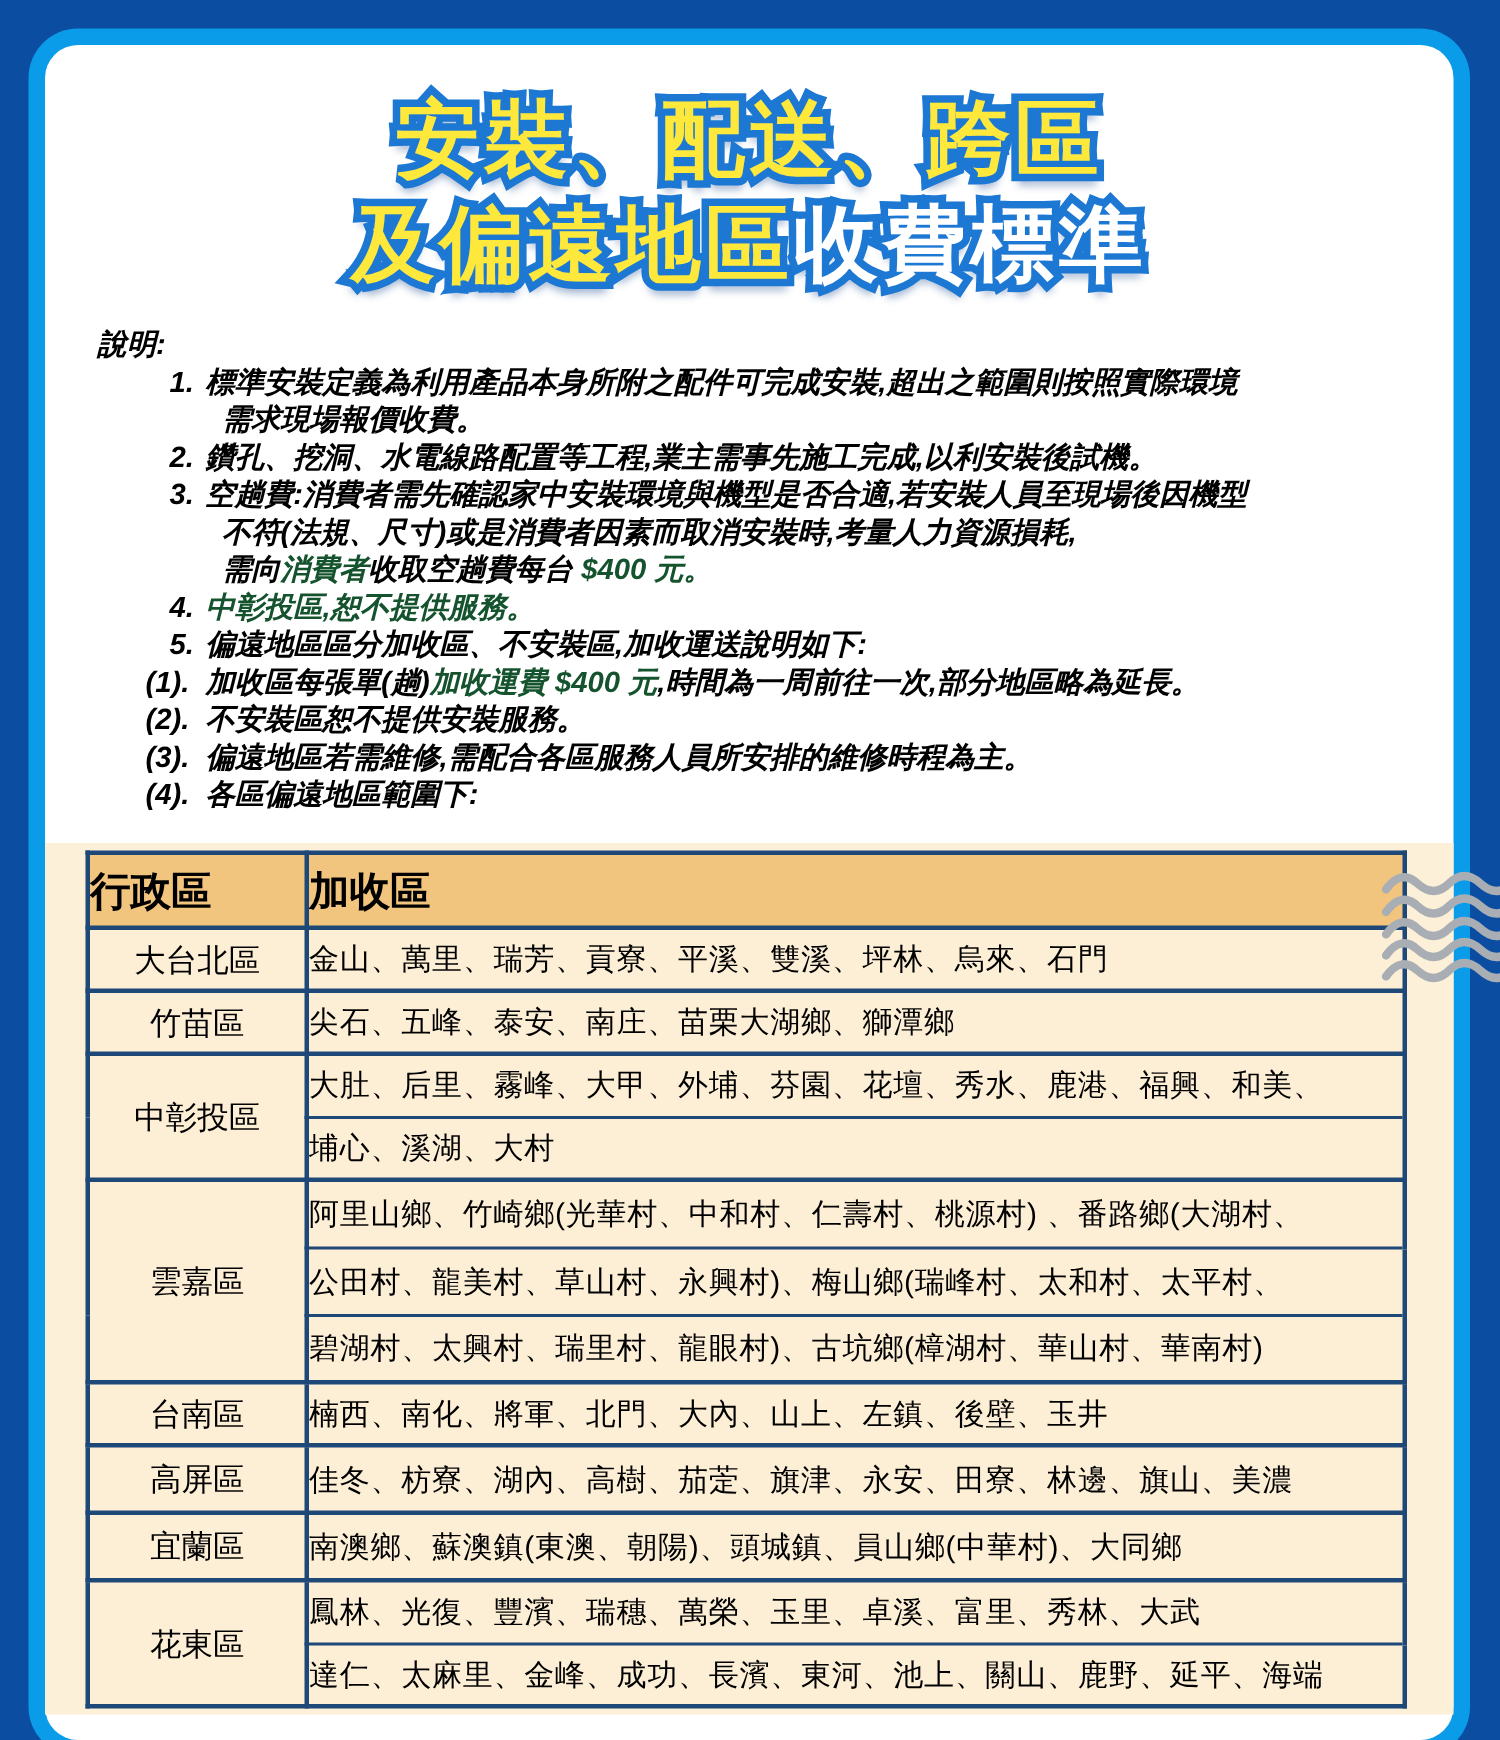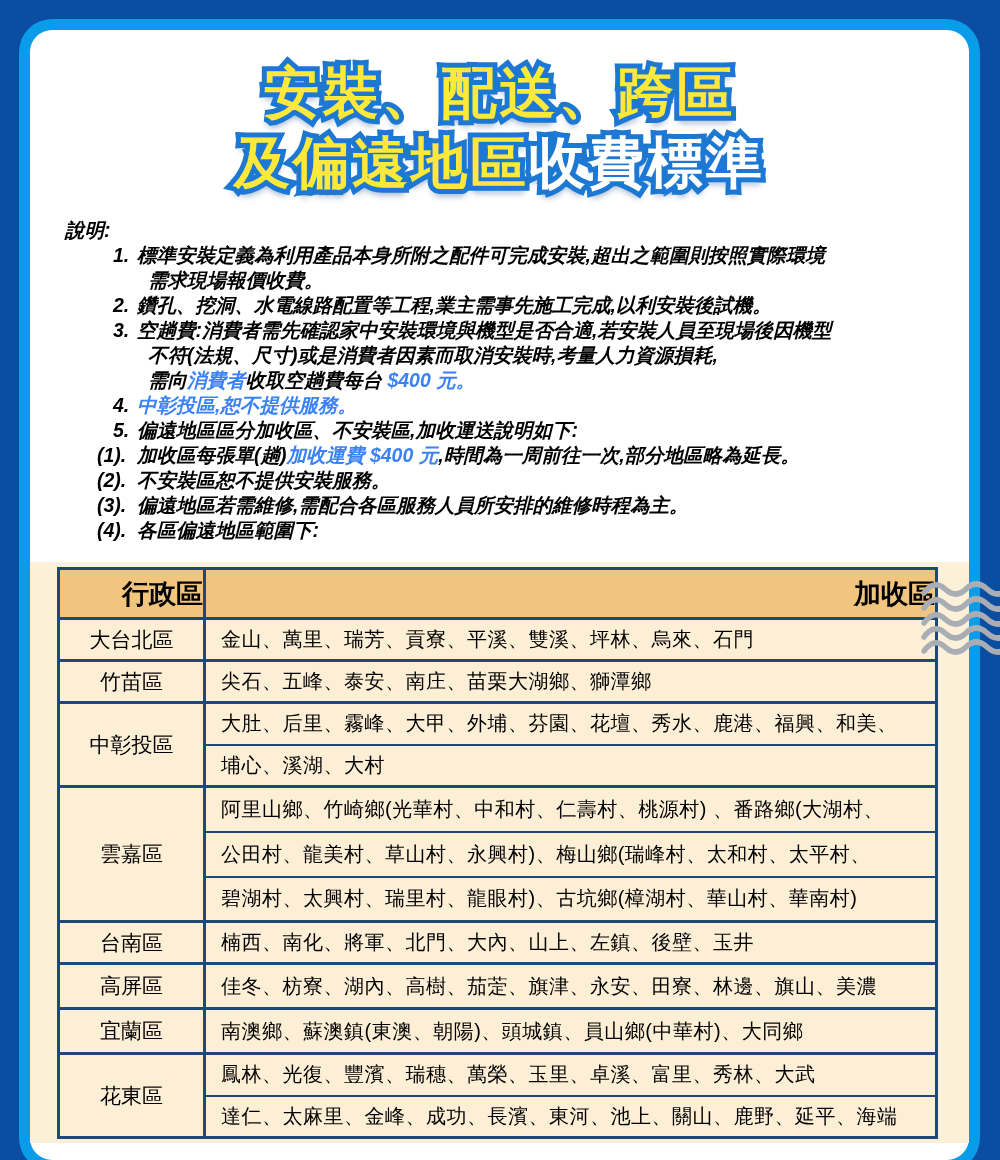--- a/index.html
+++ b/index.html
@@ -40,21 +40,21 @@
   .notes {
     position: absolute; left: 35px; top: 188px; width: 885px;
     font-size: 19.5px; font-weight: 700; color: #000;
     line-height: 25px; white-space: nowrap; font-style: italic;
   }
   .note-line.indent-l1  { margin-left: 48px; }
   .note-line.indent-l1c { margin-left: 83px; }
   .note-line.indent-l2  { margin-left: 32px; }
   .marker-num { display: inline-block; width: 24px; }
   .marker-sub { display: inline-block; width: 40px; }
-  .red { color: #3b82f6; }
+  .red { color: #14532d; }
 
   
   .band {
     position: absolute; left: 0; top: 532px;
     width: 939px; height: 581px;
     background: #fdf0d8;
   }
   .fee-table {
     position: absolute; left: 27px; top: 537px;
     border-collapse: collapse;
@@ -64,25 +64,25 @@
   }
   .fee-table col.c1 { width: 146px; }
   .fee-table td, .fee-table th {
     border: 3px solid #1d4878;
     color: #000;
     overflow: hidden;
   }
   .fee-table th {
     background: #f2c57e;
     font-size: 27px; font-weight: 800;
-    height: 50px; text-align: right;
+    height: 50px; text-align: left;
   }
   .fee-table td { font-size: 20px; font-weight: 400; white-space: nowrap; }
   td.district { text-align: center; font-size: 21px; }
-  td.area { text-align: left; padding-left: 15px; letter-spacing: 0.5px; }
+  td.area { text-align: left; letter-spacing: 0.5px; }
   tr.h42 { height: 42px; }
   tr.h45 { height: 45px; }
   td.thin-b { border-bottom-width: 2px; }
   td.thin-t { border-top-width: 2px; }
 
   
   .waves { position: absolute; left: 924px; top: 581px; overflow: visible; z-index: 50; }
 </style>
 </head>
 <body>

